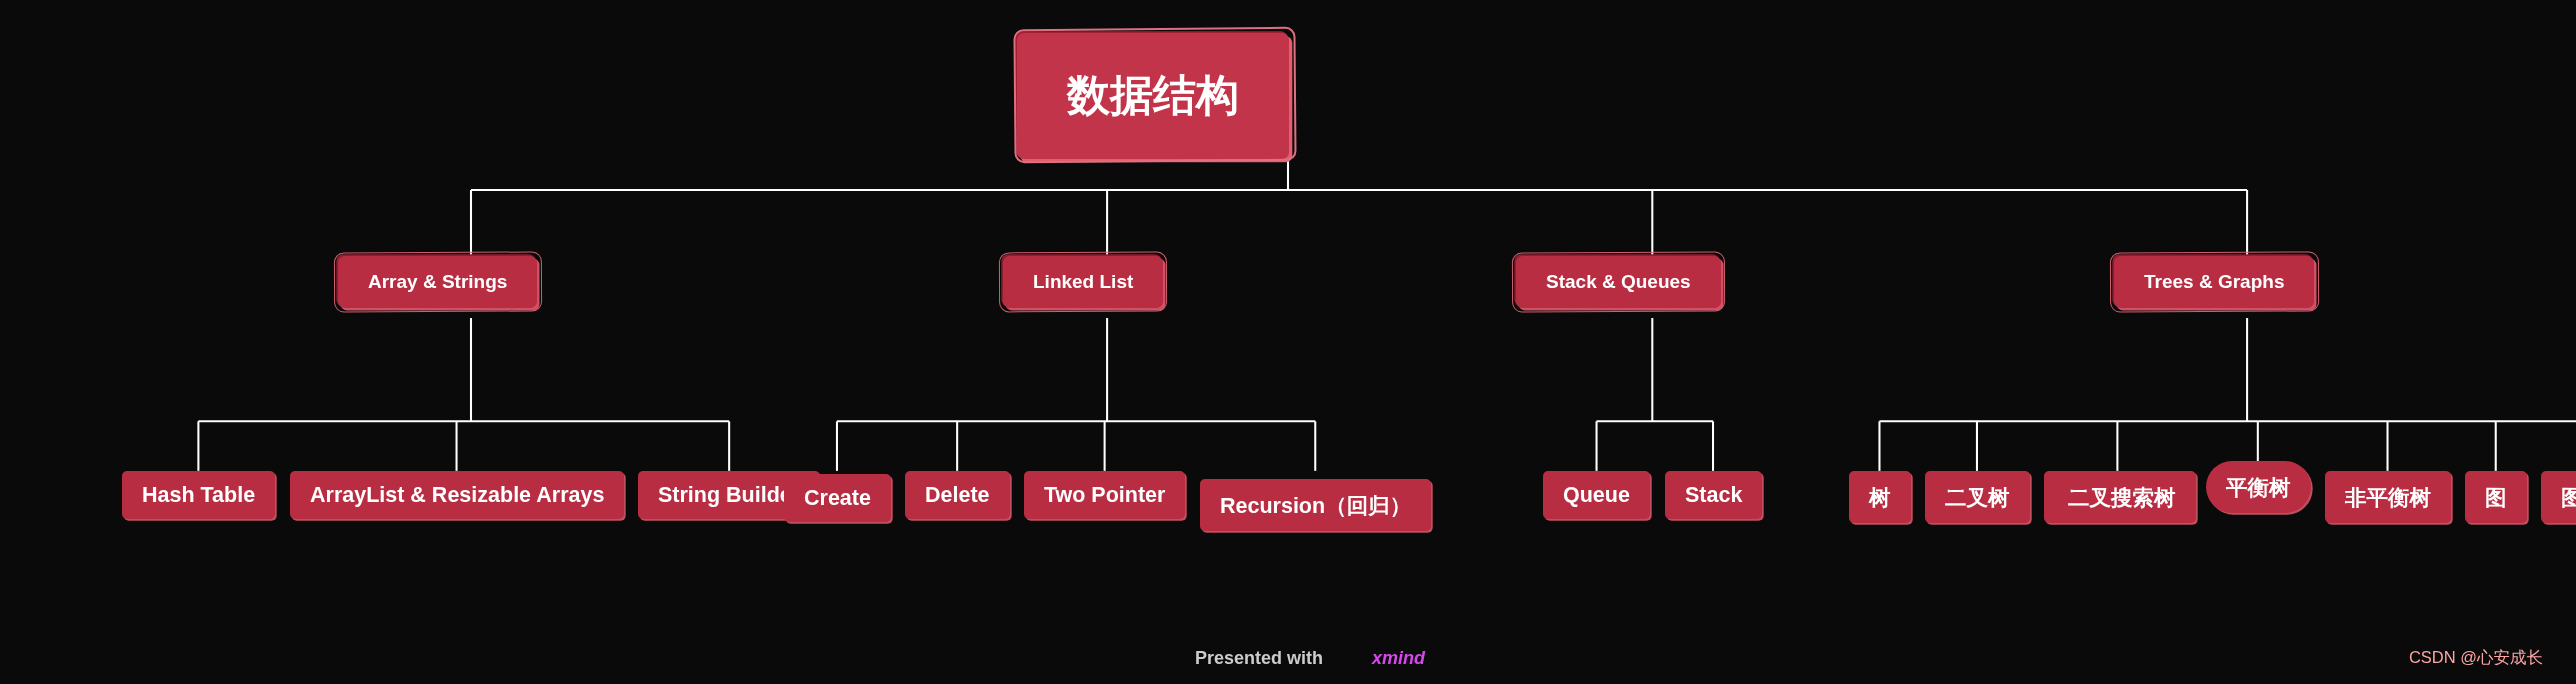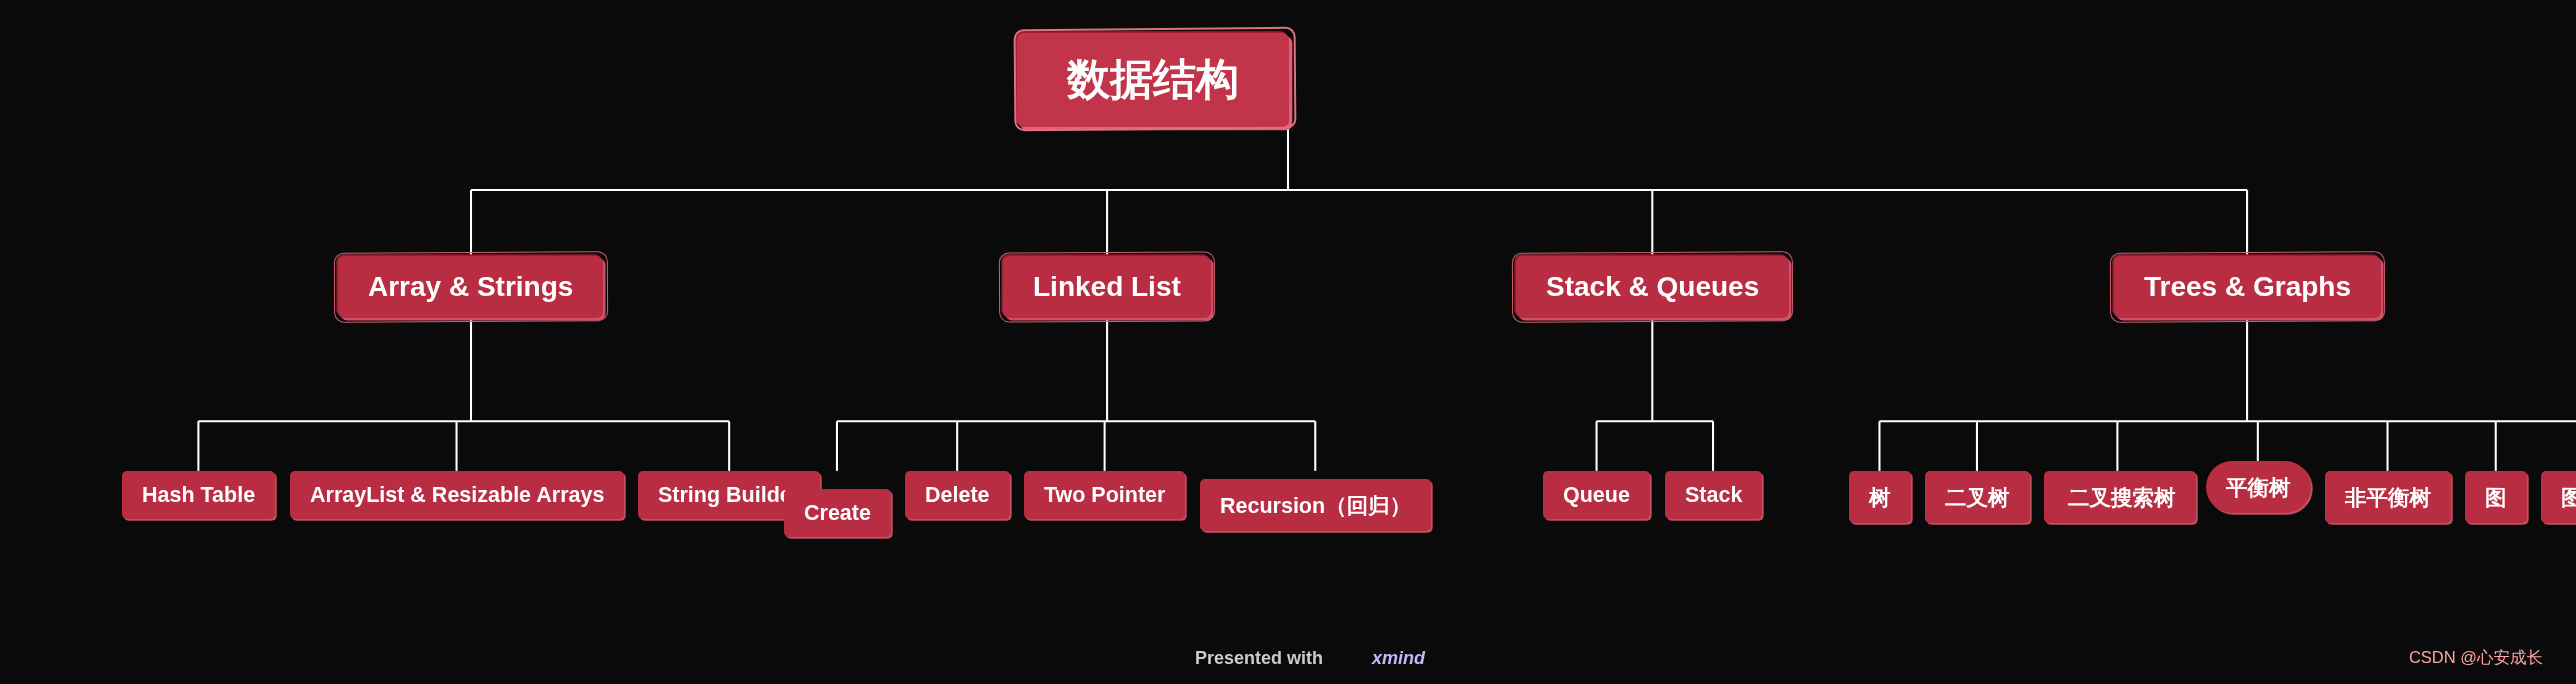--- a/index.html
+++ b/index.html
@@ -22,21 +22,21 @@
     
     .node-root {
       position: absolute;
       left: 50%;
       top: 33px;
       transform: translateX(-50%);
       background: #c1344a;
       color: white;
       font-size: 43px;
       font-weight: bold;
-      padding: 18px 50px;
+      padding: 34px 50px;
       border-radius: 6.6px;
       white-space: nowrap;
       z-index: 10;
       
       box-shadow: 3.3px 3.3px 0px #e06070, -1.7px -1.7px 0px #a02038;
     }
 
     .node-root::before {
       content: '';
       position: absolute;
@@ -45,21 +45,21 @@
       border-radius: 10px;
       transform: rotate(-0.5deg);
       pointer-events: none;
     }
 
     
     .node-level2 {
       position: absolute;
       background: #b82d42;
       color: white;
-      font-size: 28px;
+      font-size: 19px;
       font-weight: bold;
       padding: 15px 30px;
       border-radius: 6.6px;
       white-space: nowrap;
       z-index: 10;
       box-shadow: 2.5px 2.5px 0px #d05065, -1.7px -1.7px 0px #8a2030;
     }
 
     .node-level2::before {
       content: '';
@@ -167,33 +167,33 @@
 
   <div class="node-level2" id="node-array" style="left: 338px; top: 256px;">Array &amp; Strings</div>
   <div class="node-level2" id="node-linked" style="left: 1003px; top: 256px;">Linked List</div>
   <div class="node-level2" id="node-stack" style="left: 1516px; top: 256px;">Stack &amp; Queues</div>
   <div class="node-level2" id="node-trees" style="left: 2114px; top: 256px;">Trees &amp; Graphs</div>
 
   <div id="leaves-container">
       <div class="node-leaf" style="left: 122px; top: 471px;">Hash Table</div>
       <div class="node-leaf" style="left: 290px; top: 471px;">ArrayList &amp; Resizable Arrays</div>
       <div class="node-leaf" style="left: 638px; top: 471px;">String Builder</div>
-      <div class="node-leaf" style="left: 784px; top: 489px; text-align: center;">Create</div>
+      <div class="node-leaf" style="left: 784px; top: 474px; text-align: center;">Create</div>
       <div class="node-leaf" style="left: 905px; top: 471px;">Delete</div>
       <div class="node-leaf" style="left: 1024px; top: 471px;">Two Pointer</div>
       <div class="node-leaf" style="left: 1200px; top: 471px; margin-top: 8px;">Recursion（回归）</div>
       <div class="node-leaf" style="left: 1543px; top: 471px;">Queue</div>
       <div class="node-leaf" style="left: 1665px; top: 471px;">Stack</div>
       <div class="node-leaf" style="left: 1849px; top: 471px;">树</div>
       <div class="node-leaf" style="left: 1925px; top: 471px;">二叉树</div>
       <div class="node-leaf" style="left: 2044px; top: 471px; padding-left: 24px;">二叉搜索树</div>
       <div class="node-leaf" style="left: 2206px; top: 461px; border-radius: 26px;">平衡树</div>
       <div class="node-leaf" style="left: 2325px; top: 471px;">非平衡树</div>
       <div class="node-leaf" style="left: 2465px; top: 471px;">图</div>
       <div class="node-leaf" style="left: 2541px; top: 471px;">图搜索</div>
     </div>
 
   <div class="footer">
-    <span>Presented with </span><span style="font-weight:900;font-style:italic;color:#c4b5fd;">xmind</span>
+    <span>Presented with </span><span style="font-weight:900;font-style:italic;color:#d946ef;">xmind</span>
   </div>
   <div class="watermark">CSDN @心安成长</div>
 </div>
 
 
 </body></html>

